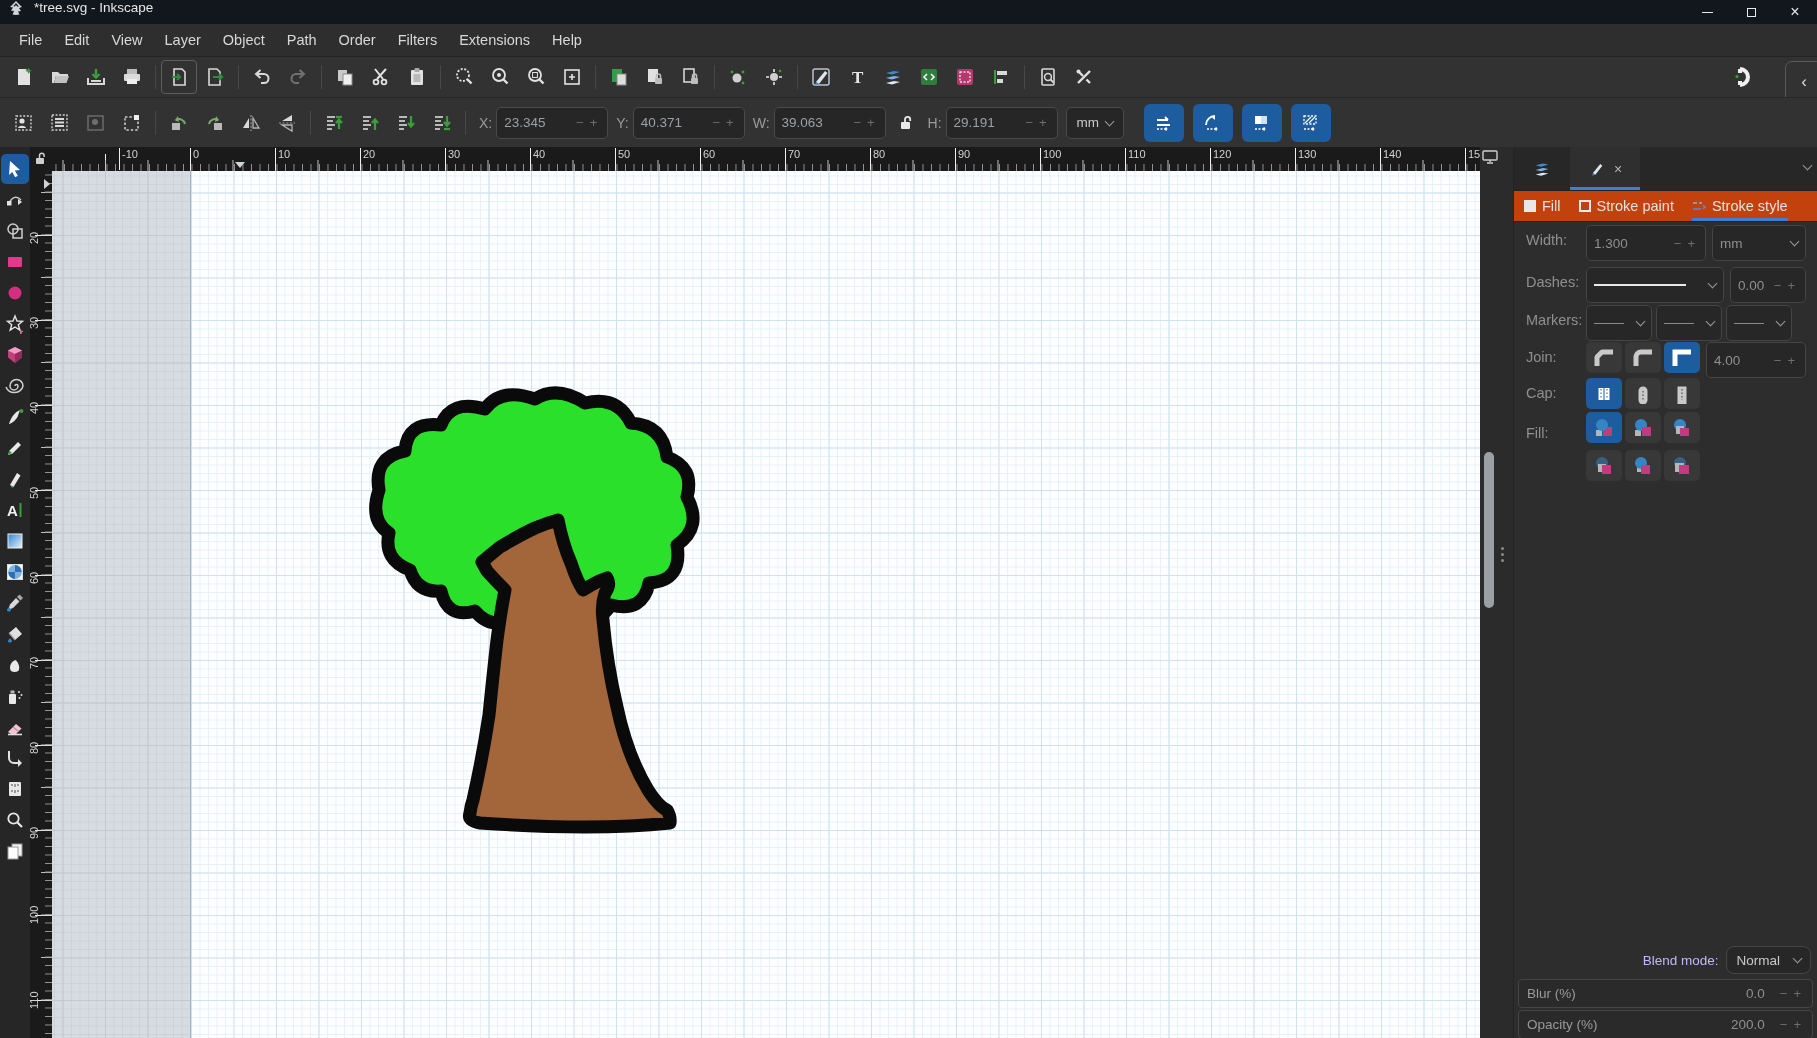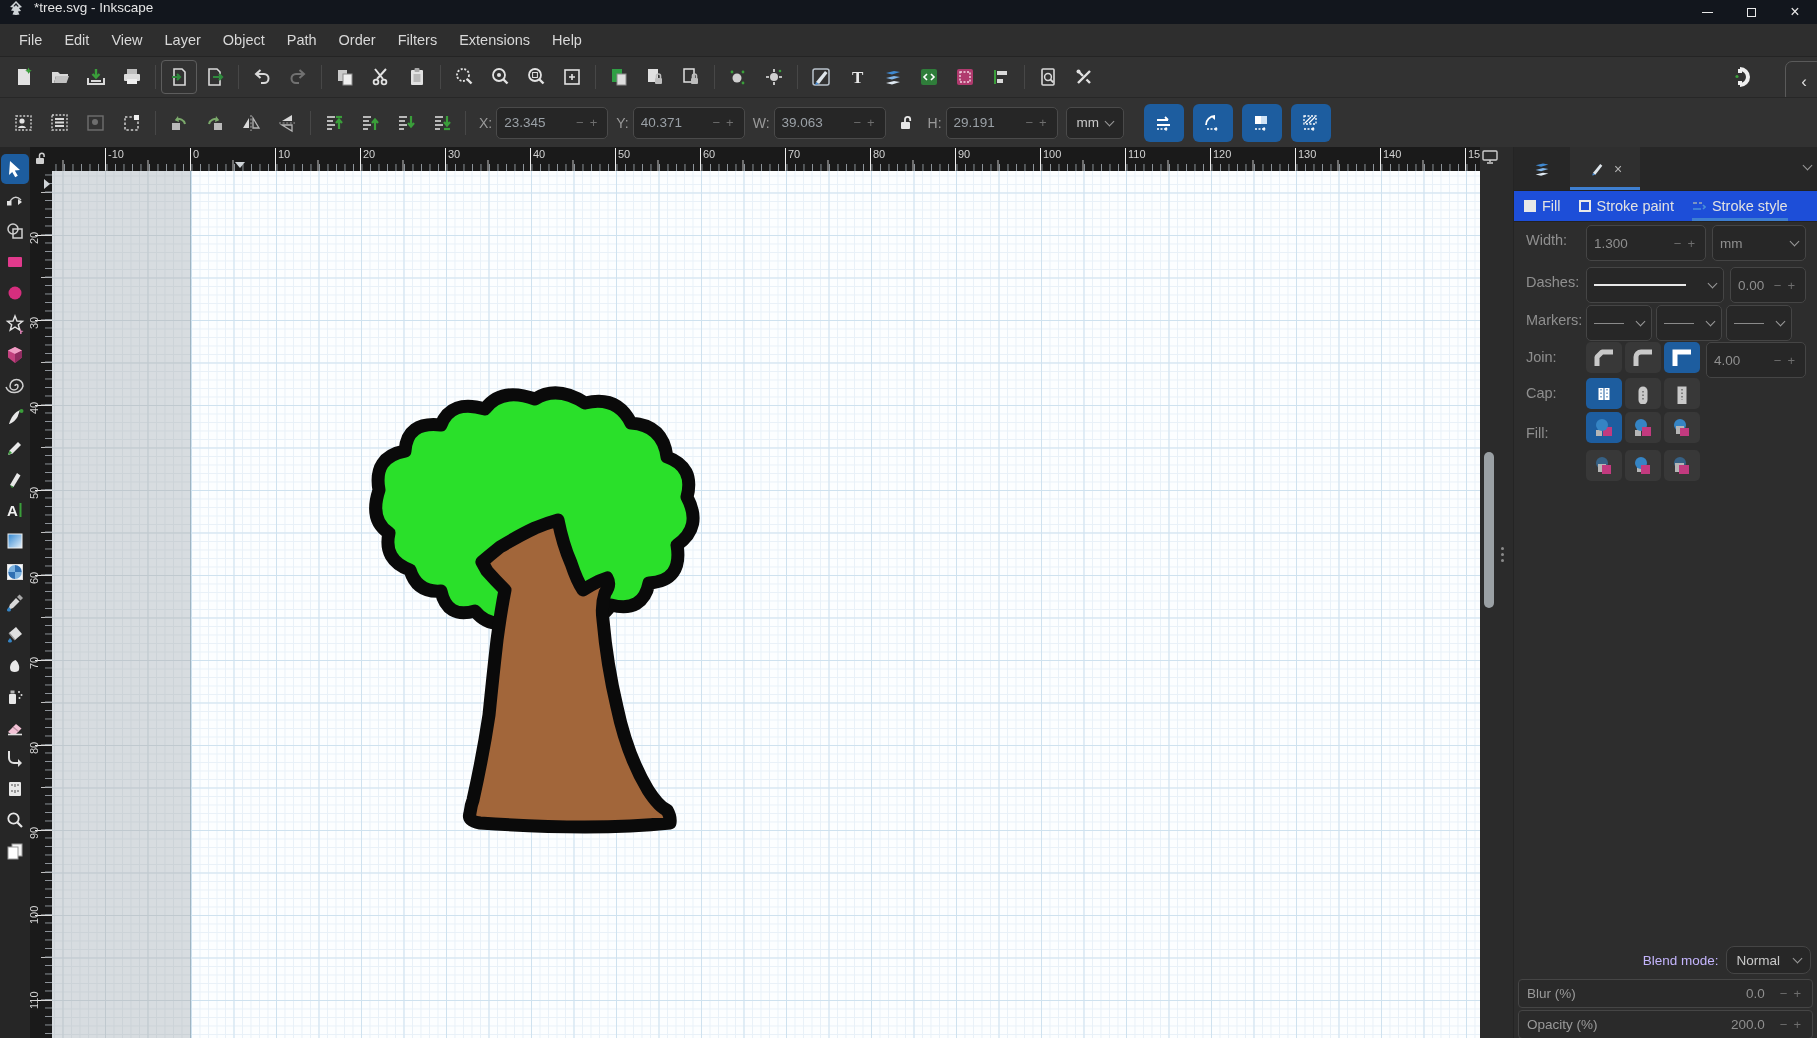--- a/index.html
+++ b/index.html
@@ -68,21 +68,21 @@
   .vscroll-thumb{position:absolute;left:4px;top:305px;width:10px;height:156px;background:#9aa0a4;border-radius:5px}
   .splitter-dots{position:absolute;left:21px;top:400px;display:flex;flex-direction:column;gap:3px}
   .splitter-dots i{width:3px;height:3px;border-radius:50%;background:#8a8a8a}
 
   
   .panel{position:absolute;left:1513px;top:147px;width:304px;bottom:0;background:#2d2d2d;border-left:1px solid #242424}
   .docktabs{position:absolute;left:0;top:0;right:0;height:44px;background:#272727;border-bottom:1px solid #222;display:flex}
   .docktab{height:100%;display:flex;align-items:center;justify-content:center;gap:8px;padding:0 18px}
   .docktab.active{background:#2f2f2f;box-shadow:inset 0 -3px 0 #3e7fd1}
   .dock-chev{position:absolute;right:6px;top:18px}
-  .subtabs{position:absolute;left:0;top:44px;right:0;height:31px;background:#1d4ed8;border-bottom:1px solid #222;display:flex;align-items:center;padding:0 10px;gap:18px}
+  .subtabs{position:absolute;left:0;top:44px;right:0;height:31px;background:#c2410c;border-bottom:1px solid #222;display:flex;align-items:center;padding:0 10px;gap:18px}
   .subtab{display:flex;align-items:center;gap:6px;font-size:14.5px;color:#e2e2e2;height:100%;position:relative}
   .subtab.active{box-shadow:inset 0 -3px 0 #3e7fd1}
   .prow-label{position:absolute;left:12px;font-size:14.5px;color:#8f8f8f}
   .pfield{position:absolute;display:flex;align-items:center;background:#272727;border:1px solid #454545;border-radius:5px;height:30px;padding:17px 7px}
   .pfield .val{flex:1;font-size:13.5px;color:#8f8f8f}
   .pbtn{position:absolute;width:36px;height:31px;border-radius:5px;background:#383838;display:flex;align-items:center;justify-content:center}
   .pbtn.active{background:#1d5d9f}
   .bottomrow{position:absolute;left:4px;right:4px;height:29px;border:1px solid #454545;border-radius:4px;background:#2a2a2a;display:flex;align-items:center;padding:0 8px;font-size:13.5px;color:#9a9a9a}
   .bottomrow .rv{margin-left:auto;color:#8f8f8f}
 </style>
@@ -629,21 +629,21 @@
 </div>
 
 <div class="corner">
   <svg width="14" height="16" viewBox="0 0 14 16" style="margin:4px 0 0 4px">
       <rect x="2" y="7" width="8" height="6" rx="1" fill="#cfcfcf"></rect>
       <path d="M5.5 7V4.5a2.3 2.3 0 0 1 4.6 0V6" stroke="#cfcfcf" stroke-width="1.5" fill="none"></path>
     </svg>
 </div>
 <div class="hruler">
   <div id="hlabels">
-      <span class="hlab" style="left: 53px;">-10</span>
+      <span class="hlab" style="left: 67px;">-10</span>
       <span class="hlab" style="left: 138px;">0</span>
       <span class="hlab" style="left: 223px;">10</span>
       <span class="hlab" style="left: 308px;">20</span>
       <span class="hlab" style="left: 393px;">30</span>
       <span class="hlab" style="left: 478px;">40</span>
       <span class="hlab" style="left: 563px;">50</span>
       <span class="hlab" style="left: 648px;">60</span>
       <span class="hlab" style="left: 733px;">70</span>
       <span class="hlab" style="left: 818px;">80</span>
       <span class="hlab" style="left: 903px;">90</span>

